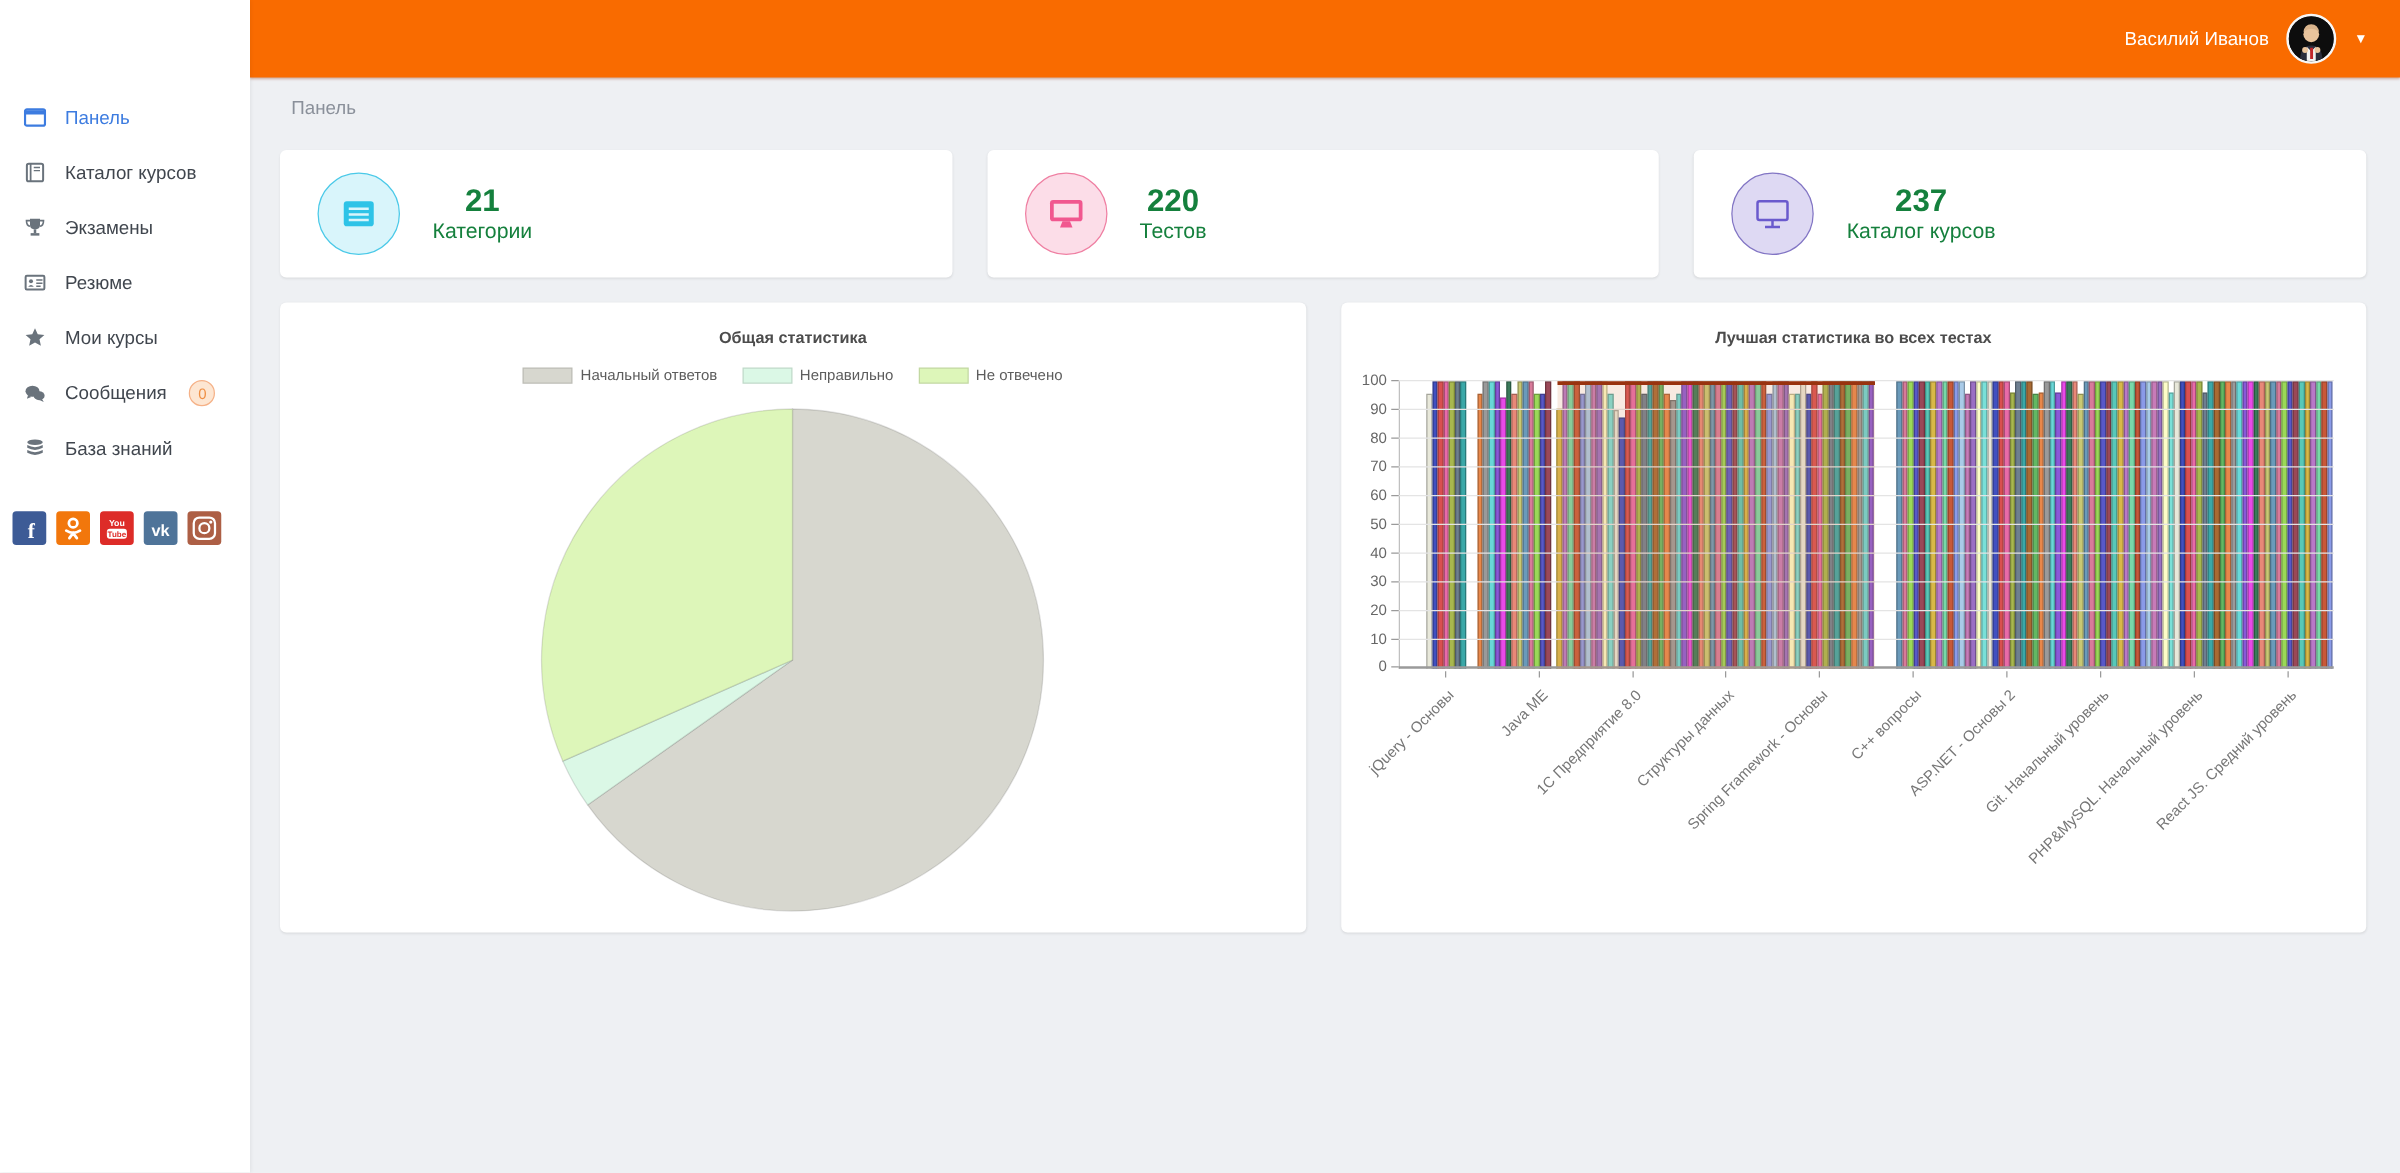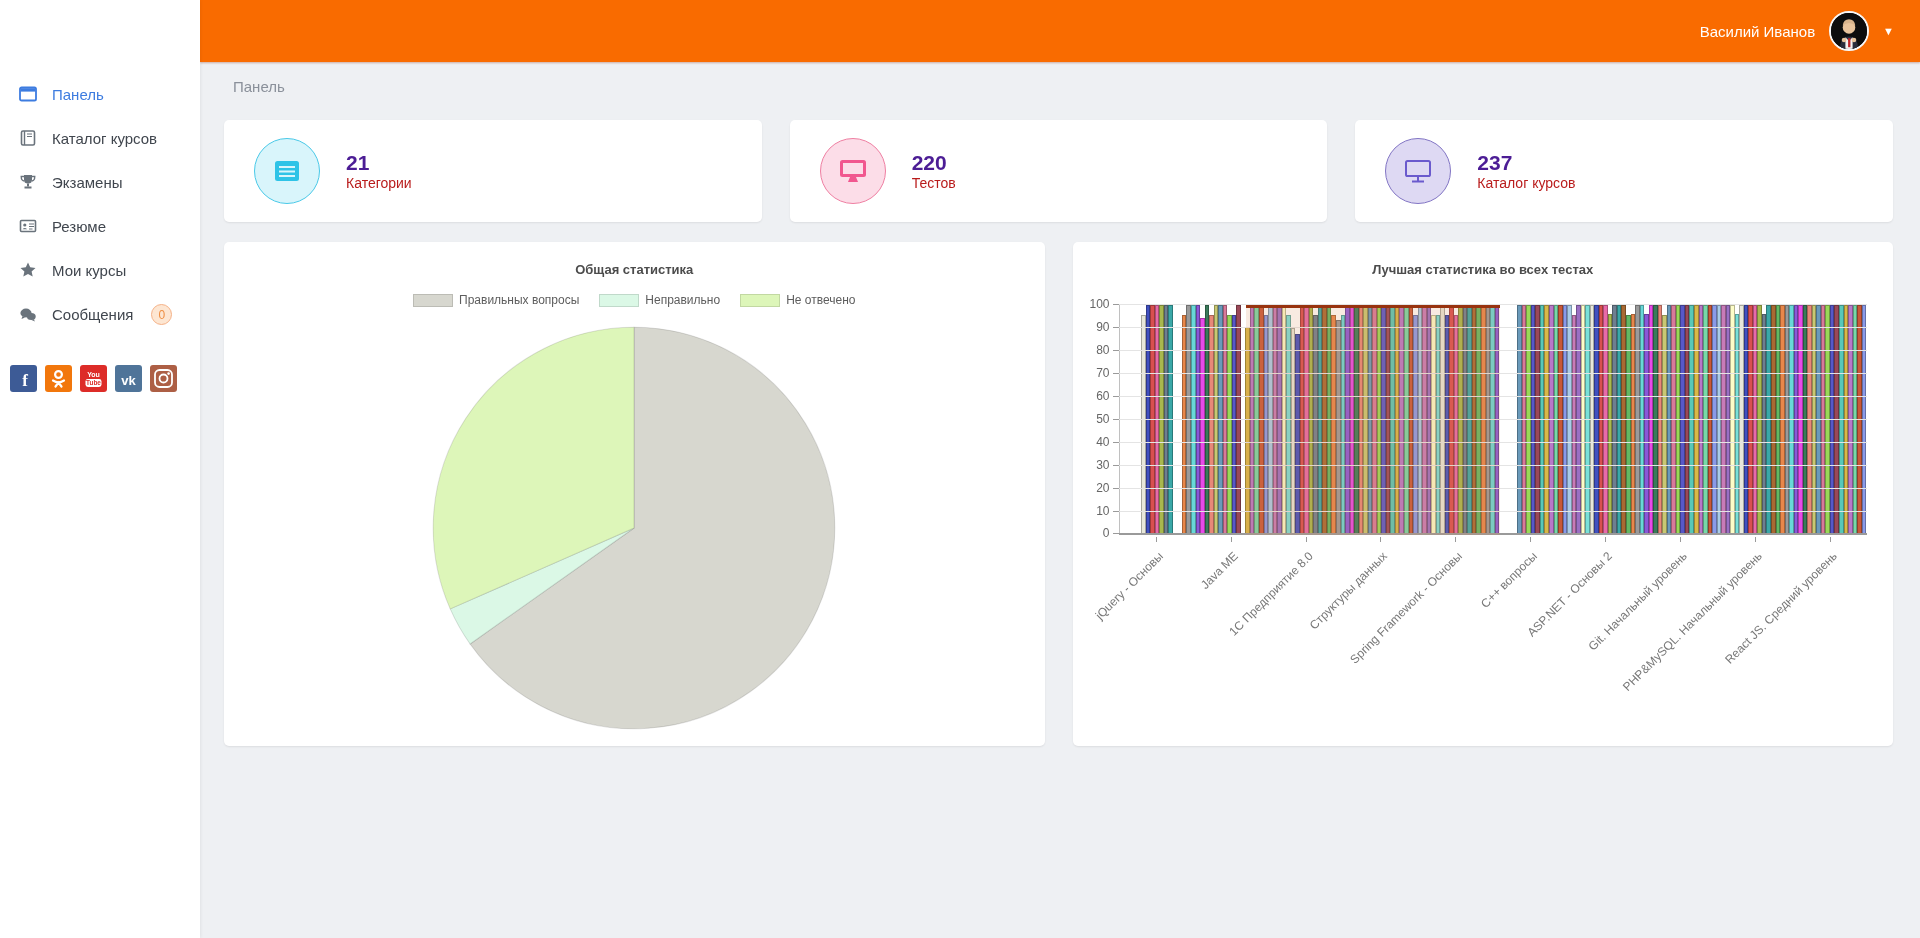--- a/index.html
+++ b/index.html
@@ -36,22 +36,22 @@
   
   .main { margin-left:200px; padding-top:62px; }
   .breadcrumb-bar { height:48px; display:flex; align-items:center; padding-left:33px; }
   .breadcrumb { color:#8a909a; font-size:15px; }
 
   .stats-row { display:flex; gap:28px; margin:10px 27px 0 24px; }
   .stat-card { flex:1; height:102px; background:#fff; border-radius:5px;
     box-shadow:0 1px 2px rgba(0,0,0,.08); display:flex; align-items:center; padding-left:30px; gap:26px; }
   .stat-circle { width:66px; height:66px; border-radius:50%; display:flex; align-items:center; justify-content:center; }
   .stat-circle svg { width:32px; height:32px; }
-  .stat-num { font-size:21px; font-weight:700; color:#4c1d95; line-height:1.15; }
-  .stat-label { font-size:14px; color:#b91c1c; }
+  .stat-num { font-size:25px; font-weight:700; color:#15803d; line-height:1.15;text-align:center; }
+  .stat-label { font-size:17px; color:#15803d; }
 
   .charts-row { display:flex; gap:28px; margin:20px 27px 0 24px; }
   .chart-card { flex:1; height:504px; background:#fff; border-radius:5px;
     box-shadow:0 1px 2px rgba(0,0,0,.08); padding-top:20px; position:relative; }
   .chart-title { text-align:center; font-size:13px; font-weight:700; color:#4c4c4c; }
 
   
   .pie-legend { display:flex; justify-content:center; gap:20px; margin-top:16px; }
   .legend-item { display:flex; align-items:center; gap:6px; cursor:pointer; }
   .legend-box { width:40px; height:13px; border:1px solid rgba(0,0,0,.12); }
@@ -135,20 +135,30 @@
         <span class="side-icon" style="color: rgb(106, 115, 124);">
           <svg viewBox="0 0 18 18">
             <ellipse cx="7" cy="7" rx="5.6" ry="4.4" fill="currentColor"></ellipse>
             <path d="M3.5 10 L2.5 13 L6 11.5 Z" fill="currentColor"></path>
             <ellipse cx="12.3" cy="10.5" rx="4.4" ry="3.6" fill="currentColor"></ellipse>
             <path d="M14.5 13 L16 15.5 L12.5 14 Z" fill="currentColor"></path>
           </svg>
         </span>
         <span class="side-label">Сообщения</span>
         <span class="side-badge">0</span>
+      </li>
+      <li class="side-item">
+        <span class="side-icon" style="color: rgb(106, 115, 124);">
+          <svg viewBox="0 0 18 18">
+            <ellipse cx="9" cy="3.8" rx="6.2" ry="2.2" fill="currentColor"></ellipse>
+            <path d="M2.8 6 Q9 9.4 15.2 6 L15.2 8.2 Q9 11.6 2.8 8.2 Z" fill="currentColor"></path>
+            <path d="M2.8 10 Q9 13.4 15.2 10 L15.2 12.2 Q9 15.6 2.8 12.2 Z" fill="currentColor"></path>
+          </svg>
+        </span>
+        <span class="side-label">База знаний</span>
       </li>
     </ul>
   <div class="social-row">
       <div class="social-btn" style="background: rgb(61, 91, 150);">
         <svg viewBox="0 0 27 27">
           <text x="15" y="21" font-size="17" font-family="Liberation Serif,serif" font-weight="bold" fill="#fff" text-anchor="middle">f</text>
         </svg>
       </div>
       <div class="social-btn" style="background: rgb(242, 119, 12);">
         <svg viewBox="0 0 27 27">
@@ -240,21 +250,21 @@
       </div>
     </div>
 
   <div class="charts-row">
 
     <div class="chart-card">
       <div class="chart-title">Общая статистика</div>
       <div class="pie-legend">
           <div class="legend-item">
             <span class="legend-box" style="background: rgb(215, 215, 207);"></span>
-            <span class="legend-label">Правильных вопросы</span>
+            <span class="legend-label">Начальный ответов</span>
           </div>
           <div class="legend-item">
             <span class="legend-box" style="background: rgb(219, 248, 230);"></span>
             <span class="legend-label">Неправильно</span>
           </div>
           <div class="legend-item">
             <span class="legend-box" style="background: rgb(221, 246, 185);"></span>
             <span class="legend-label">Не отвечено</span>
           </div>
         </div>

